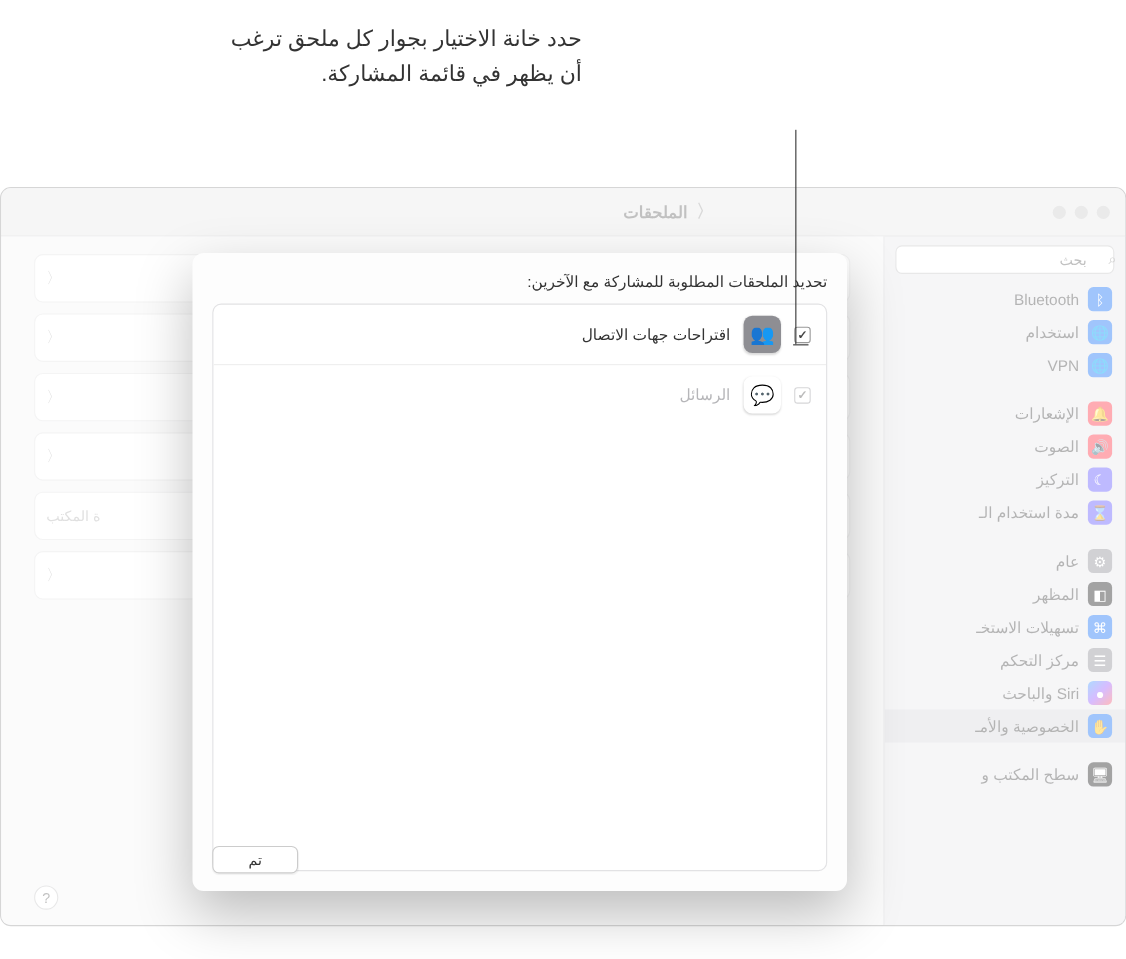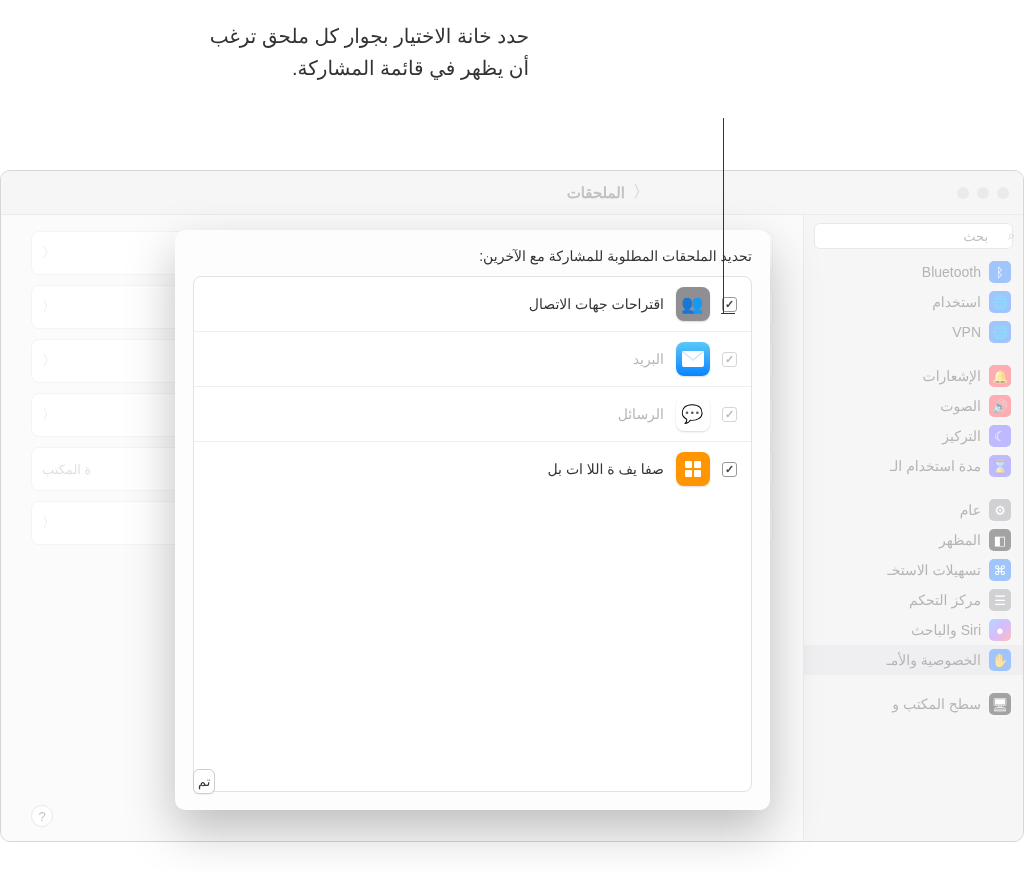--- a/index.html
+++ b/index.html
@@ -271,21 +271,21 @@
 .ai-safari   { background:#ff9500; }
 .row-label {
   font-size: 14px;
   color: #333;
 }
 .row-label.disabled { color: #b6b6b9; }
 .done-btn {
   background:#fff;
   border:1px solid #ccc;
   border-radius:6px;
-  padding:4px 4px;
+  padding:4px 32px;
   font-size:13px;
   color:#333;
   box-shadow: 0 1px 1px rgba(0,0,0,0.05);
   position: absolute;
   left: 18px;
   bottom: 16px;
 }
 
 
 .flower {
@@ -431,40 +431,18 @@
 <div class="modal">
   <div class="modal-title">تحديد الملحقات المطلوبة للمشاركة مع الآخرين:</div>
   <div class="ext-list" id="ext-list">
       <div class="ext-row">
         <span class="chk on"></span>
         <div class="app-icon ai-contacts">👥</div>
         <span class="row-label">اقتراحات جهات الاتصال</span>
       </div>
       <div class="ext-row">
         <span class="chk on grey"></span>
-        <div class="app-icon ai-mail">
-          <svg width="22" height="16" viewBox="0 0 22 16">
-            <rect width="22" height="16" rx="2" fill="#fff"></rect>
-            <path d="M0 0 L11 9 L22 0" stroke="#cfe6ff" stroke-width="1.5" fill="none"></path>
-          </svg>
-        </div>
-        <span class="row-label disabled">البريد</span>
-      </div>
-      <div class="ext-row">
-        <span class="chk on grey"></span>
         <div class="app-icon ai-messages" style="color: rgb(255, 255, 255);">💬</div>
         <span class="row-label disabled">الرسائل</span>
-      </div>
-      <div class="ext-row">
-        <span class="chk on"></span>
-        <div class="app-icon ai-safari">
-          <svg width="20" height="20" viewBox="0 0 20 20">
-            <rect x="2" y="2" width="7" height="7" rx="1" fill="#fff"></rect>
-            <rect x="11" y="2" width="7" height="7" rx="1" fill="#fff"></rect>
-            <rect x="2" y="11" width="7" height="7" rx="1" fill="#fff"></rect>
-            <rect x="11" y="11" width="7" height="7" rx="1" fill="#fff"></rect>
-          </svg>
-        </div>
-        <span class="row-label">صفا  يف  ة  اللا  ات  بل</span>
       </div>
     </div>
   <button class="done-btn">تم</button>
 </div>
 
 </body></html>

